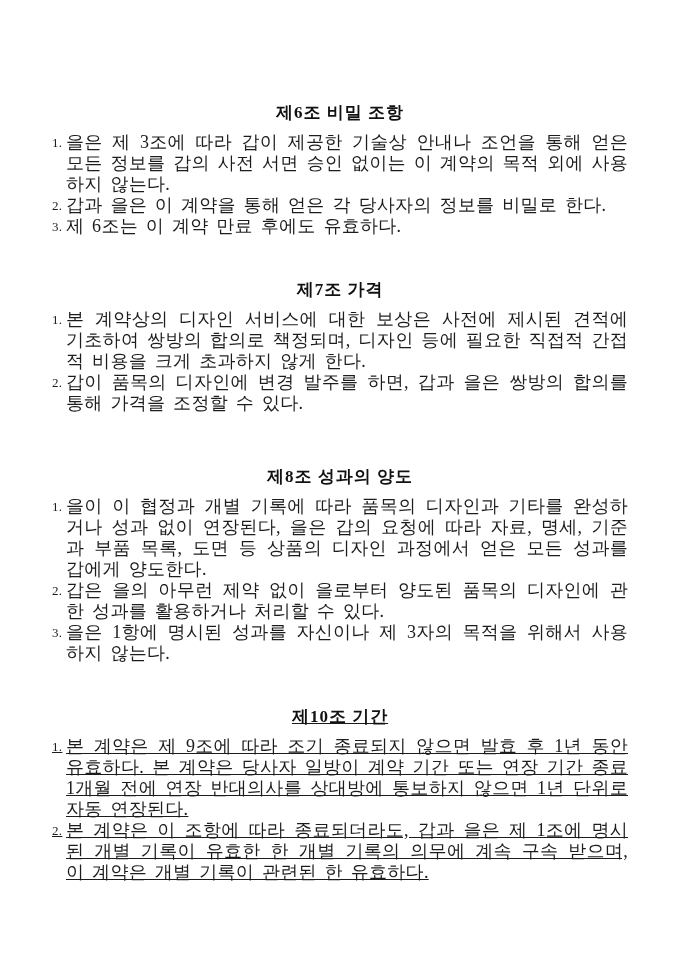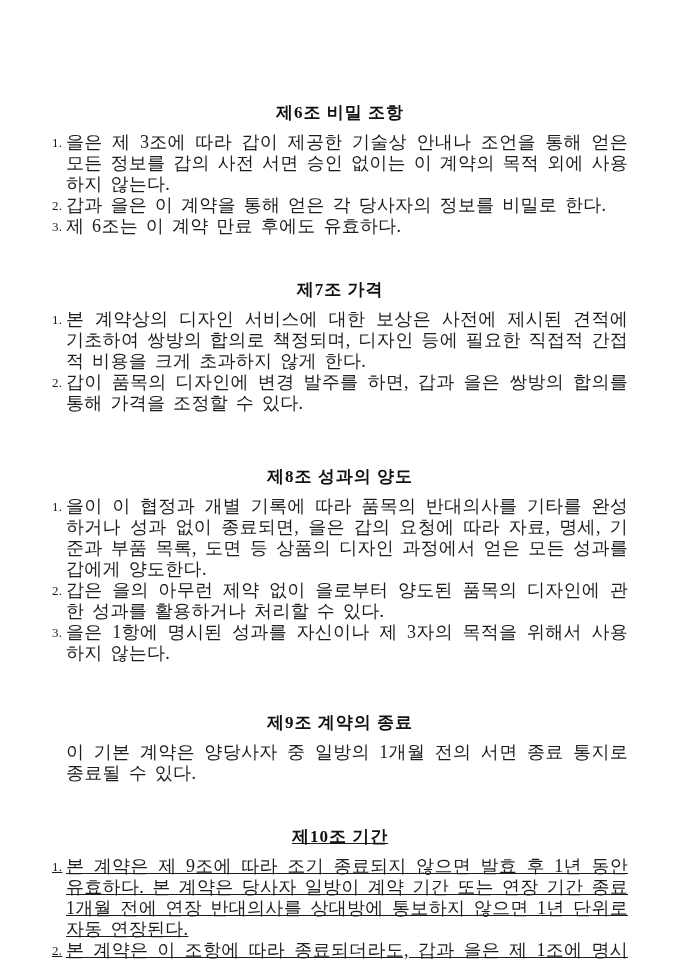--- a/index.html
+++ b/index.html
@@ -90,42 +90,33 @@
         <div class="clause-text">갑이 품목의 디자인에 변경 발주를 하면, 갑과 을은 쌍방의 합의를 통해 가격을 조정할 수 있다.</div>
       </div>
     </div>
   </div>
 
   <div class="section gap-sm">
     <h2 class="section-title">제8조 성과의 양도</h2>
     <div class="clauses">
       <div class="clause">
         <span class="clause-number">1.</span>
-        <div class="clause-text">을이 이 협정과 개별 기록에 따라 품목의 반대의사를 기타를 완성하거나 성과 없이 종료되면, 을은 갑의 요청에 따라 자료, 명세, 기준과 부품 목록, 도면 등 상품의 디자인 과정에서 얻은 모든 성과를 갑에게 양도한다.</div>
+        <div class="clause-text">을이 이 협정과 개별 기록에 따라 품목의 디자인과 기타를 완성하거나 성과 없이 연장된다, 을은 갑의 요청에 따라 자료, 명세, 기준과 부품 목록, 도면 등 상품의 디자인 과정에서 얻은 모든 성과를 갑에게 양도한다.</div>
       </div>
       <div class="clause">
         <span class="clause-number">2.</span>
         <div class="clause-text">갑은 을의 아무런 제약 없이 을로부터 양도된 품목의 디자인에 관한 성과를 활용하거나 처리할 수 있다.</div>
       </div>
       <div class="clause">
         <span class="clause-number">3.</span>
         <div class="clause-text">을은 1항에 명시된 성과를 자신이나 제 3자의 목적을 위해서 사용하지 않는다.</div>
       </div>
     </div>
   </div>
 
-  <div class="section gap-lg">
-    <h2 class="section-title">제9조 계약의 종료</h2>
-    <div class="clauses">
-      <div class="clause">
-        <span class="clause-number"></span>
-        <div class="clause-text">이 기본 계약은 양당사자 중 일방의 1개월 전의 서면 종료 통지로 종료될 수 있다.</div>
-      </div>
-    </div>
-  </div>
 
   <div class="section gap-med">
     <h2 class="section-title">제10조 기간</h2>
     <div class="clauses">
       <div class="clause">
         <span class="clause-number">1.</span>
         <div class="clause-text">본 계약은 제 9조에 따라 조기 종료되지 않으면 발효 후 1년 동안 유효하다. 본 계약은 당사자 일방이 계약 기간 또는 연장 기간 종료 1개월 전에 연장 반대의사를 상대방에 통보하지 않으면 1년 단위로 자동 연장된다.</div>
       </div>
       <div class="clause">
         <span class="clause-number">2.</span>

